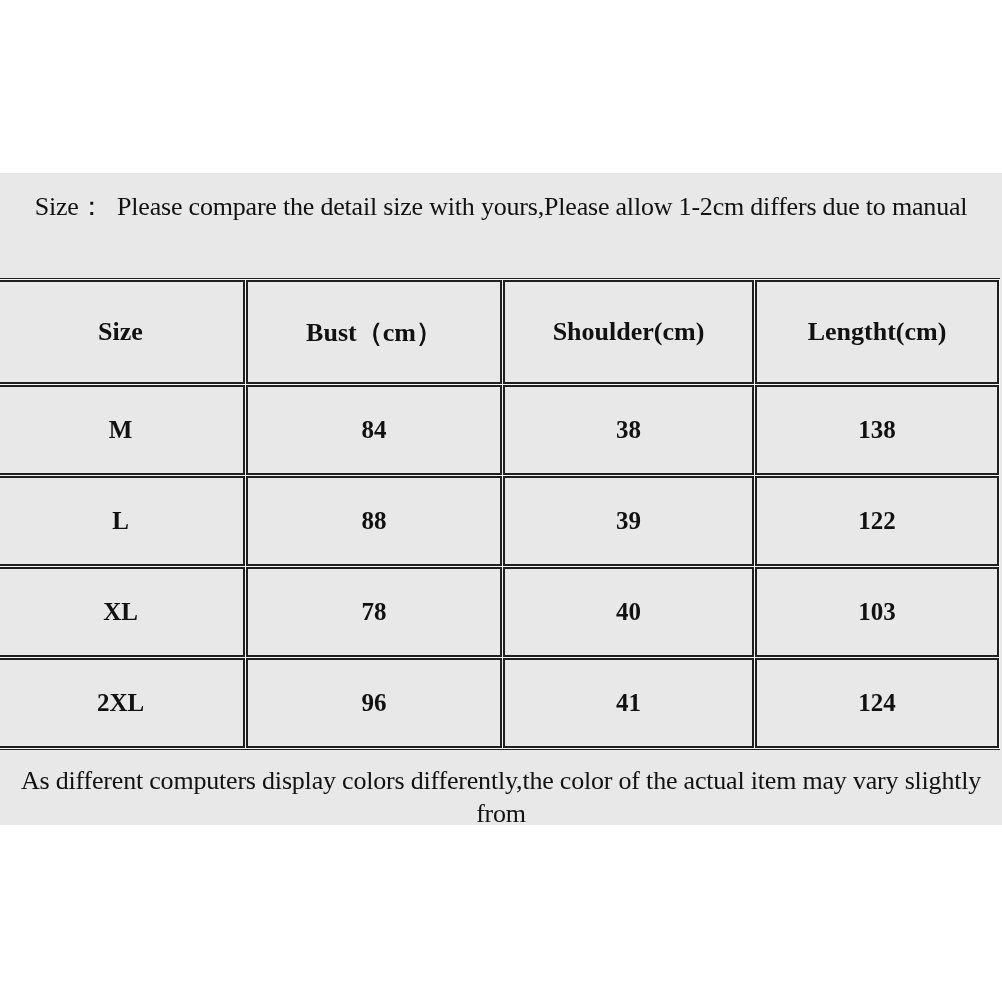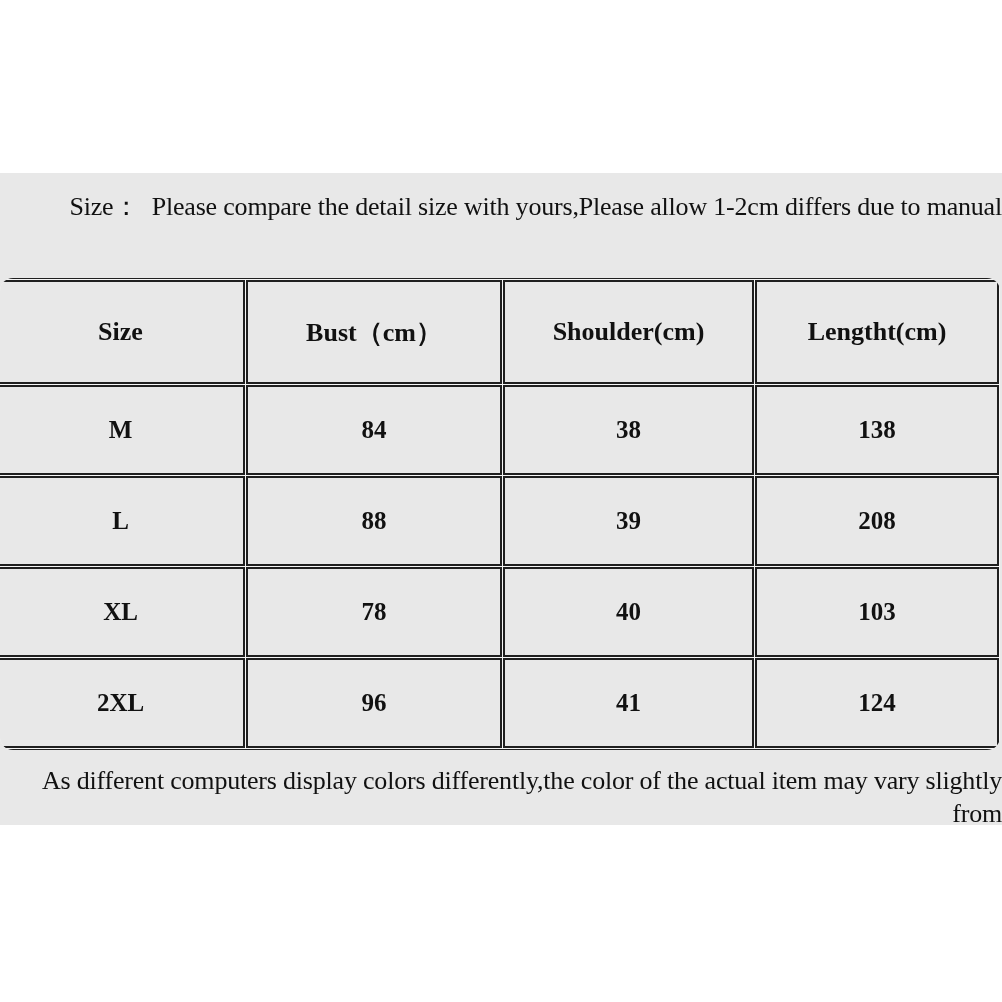--- a/index.html
+++ b/index.html
@@ -19,39 +19,38 @@
     font-family:"Liberation Serif","DejaVu Serif",serif;
     color:var(--text);
   }
   .panel{
     position:absolute;
     top:173px;left:0;
     width:1002px;height:652px;
     background:var(--panel-bg);
   }
   .note{
-    text-align:right;
+    text-align:center;
     font-size:26px;
     line-height:34px;
     letter-spacing:-0.2px;
     color:var(--text);
   }
   .top-note{
     box-sizing:border-box;
     height:105px;
     padding-top:17px;
   }
   .bottom-note{
     padding-top:14px;
     line-height:33px;
   }
   .table-clip{
     width:1000px;
     overflow:hidden;
-    border-radius:13px;
   }
   table.size-table{
     width:1006px;
     margin-left:-5px;
     border-collapse:separate;
     border-spacing:1px;
     background:var(--table-gap-bg);
     border:1px solid var(--line);
     border-left:none;
     table-layout:fixed;
@@ -105,21 +104,21 @@
           <tr>
             <td>M</td>
             <td>84</td>
             <td>38</td>
             <td>138</td>
           </tr>
           <tr>
             <td>L</td>
             <td>88</td>
             <td>39</td>
-            <td>208</td>
+            <td>122</td>
           </tr>
           <tr>
             <td>XL</td>
             <td>78</td>
             <td>40</td>
             <td>103</td>
           </tr>
           <tr>
             <td>2XL</td>
             <td>96</td>

